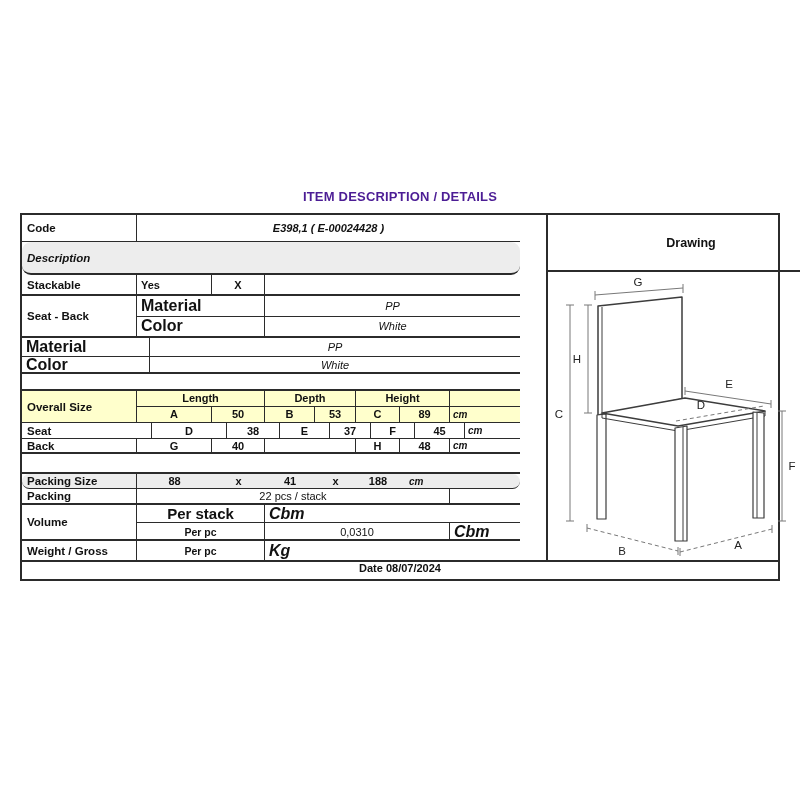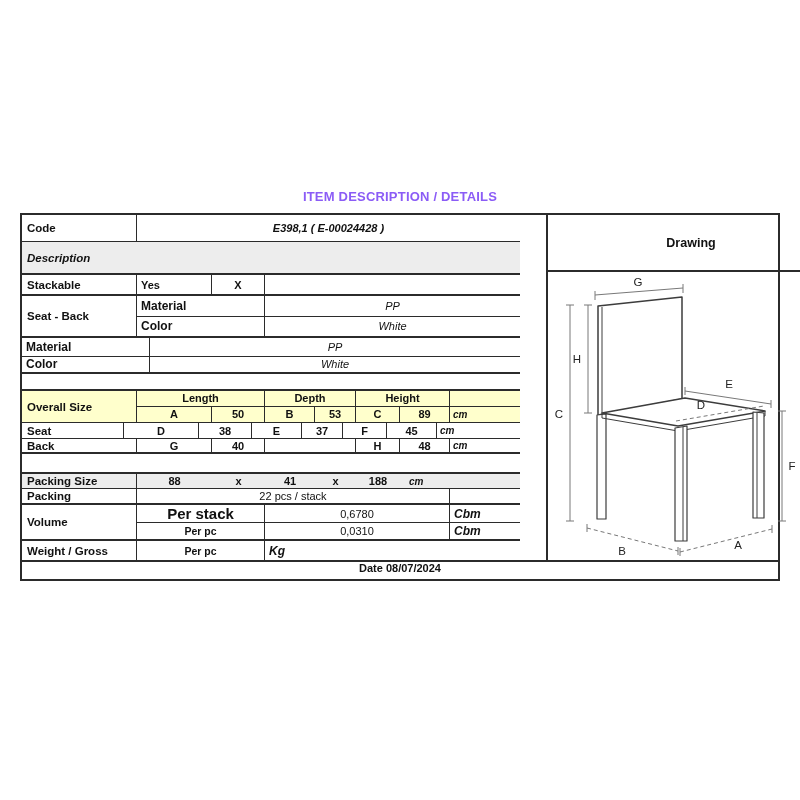--- a/index.html
+++ b/index.html
@@ -1,38 +1,38 @@
 <!DOCTYPE html>
 <html style="--yellow: #FFFFCC; --gray: #EDEDED; --bc: #2B2B2B;"><head>
 <meta charset="utf-8">
 <style>
   html,body{margin:0;padding:0;background:#fff;}
   body{width:800px;height:800px;font-family:"Liberation Sans",sans-serif;color:#111;}
   *{box-sizing:border-box;}
   .sheet{position:relative;width:800px;height:800px;background:#fff;overflow:hidden;}
   .title{position:absolute;top:189px;left:0;width:800px;text-align:center;
-         font-size:13px;font-weight:bold;letter-spacing:.2px;color:#8b5cf6;}
+         font-size:13px;font-weight:bold;letter-spacing:.2px;color:#4c1d95;}
   .table{position:absolute;left:20px;top:213px;width:760px;height:368px;
          border:2px solid var(--bc,#2b2b2b);background:#fff;}
   .left{position:absolute;left:0;top:0;width:498px;}
   .row{display:flex;width:498px;}
   .group{display:flex;width:498px;}
   .stack-col{flex:1;display:flex;flex-direction:column;}
   .stack-col .row{width:auto;}
   .cell{display:flex;align-items:center;justify-content:center;font-size:11px;
         border-right:1px solid var(--bc,#2b2b2b);overflow:hidden;white-space:nowrap;}
   .cell:last-child{border-right:none;font-style:italic;}
   .nob{border-right:none;}
   .lab{justify-content:flex-start;padding-left:5px;font-weight:bold;font-size:11.5px;}
-  .sublab{justify-content:flex-start;padding-left:4px;font-weight:bold;font-size:12px;}
+  .sublab{justify-content:flex-start;padding-left:4px;font-weight:bold;font-size:16px;}
   .bold{font-weight:bold;}
   .unit{justify-content:flex-start;padding-left:3px;font-weight:bold;font-size:10px;}
   .bb1{border-bottom:1px solid var(--bc,#2b2b2b);}
   .bb2{border-bottom:2px solid var(--bc,#2b2b2b);}
-  .gray{background:var(--gray,#ededed);}
+  .gray{background:var(--gray,#ededed);border-radius:9px;}
   .yellow{background:var(--yellow,#ffffcc);}
   .draw{position:absolute;left:524px;top:0;width:288px;height:345px;
         border-left:2px solid var(--bc,#2b2b2b);}
   .draw-h{height:57px;border-bottom:2px solid var(--bc,#2b2b2b);
           display:flex;align-items:center;justify-content:center;
           font-weight:bold;font-size:12.5px;}
   .draw-a{position:relative;height:286px;}
   .date{position:absolute;left:0;top:345px;width:756px;height:19px;
         border-top:2px solid var(--bc,#2b2b2b);display:flex;align-items:flex-start;
         justify-content:center;font-weight:bold;font-size:11px;}
@@ -111,21 +111,21 @@
             <div class="cell bold" style="width:50px">B</div>
             <div class="cell bold" style="width:41px">53</div>
             <div class="cell bold" style="width:44px">C</div>
             <div class="cell bold" style="width:50px">89</div>
             <div class="cell unit" style="flex:1">cm</div>
           </div>
         </div>
       </div>
 
       <div class="row bb1" style="height:16px">
-        <div class="cell lab" style="width:102px">Seat</div>
+        <div class="cell lab" style="width:130px">Seat</div>
         <div class="cell bold" style="width:75px">D</div>
         <div class="cell bold" style="width:53px">38</div>
         <div class="cell bold" style="width:50px">E</div>
         <div class="cell bold" style="width:41px">37</div>
         <div class="cell bold" style="width:44px">F</div>
         <div class="cell bold" style="width:50px">45</div>
         <div class="cell unit" style="flex:1">cm</div>
       </div>
 
       <div class="row bb2" style="height:15px">
@@ -156,21 +156,20 @@
         <div class="cell lab" style="width:115px">Packing</div>
         <div class="cell" style="width:313px">22 pcs / stack</div>
         <div class="cell" style="flex:1"></div>
       </div>
 
       <div class="group bb2" style="height:36px">
         <div class="cell lab" style="width:115px">Volume</div>
         <div class="stack-col">
           <div class="row bb1" style="height:18px">
             <div class="cell bold" style="width:128px;font-size:15px">Per stack</div>
-            <div class="cell" style="width:185px">0,6780</div>
             <div class="cell sublab" style="flex:1">Cbm</div>
           </div>
           <div class="row" style="height:18px">
             <div class="cell bold" style="width:128px;font-size:10.5px">Per pc</div>
             <div class="cell" style="width:185px">0,0310</div>
             <div class="cell sublab" style="flex:1">Cbm</div>
           </div>
         </div>
       </div>
 

